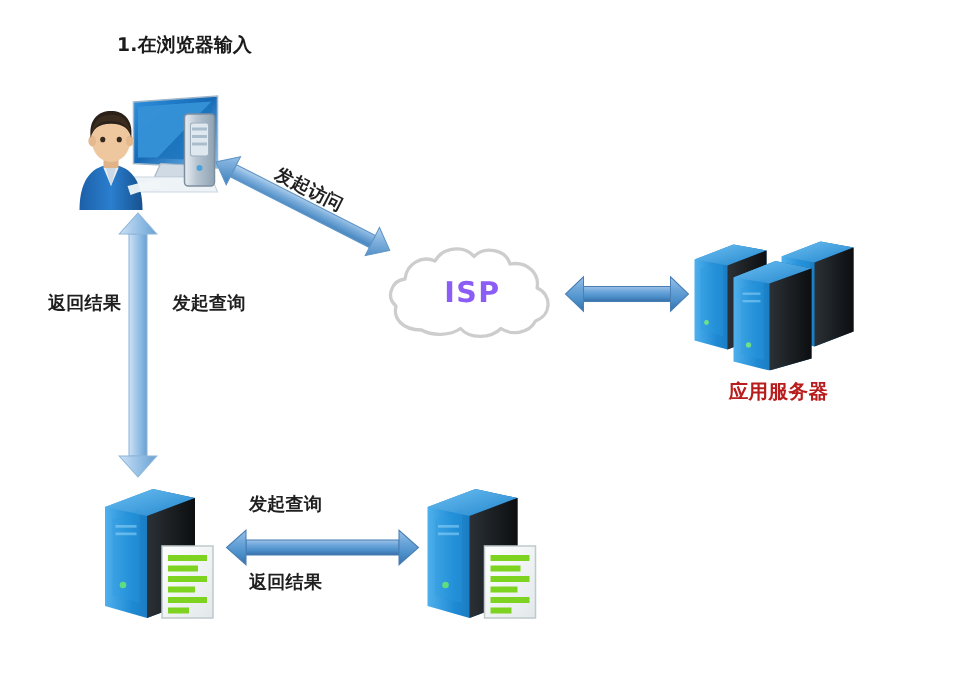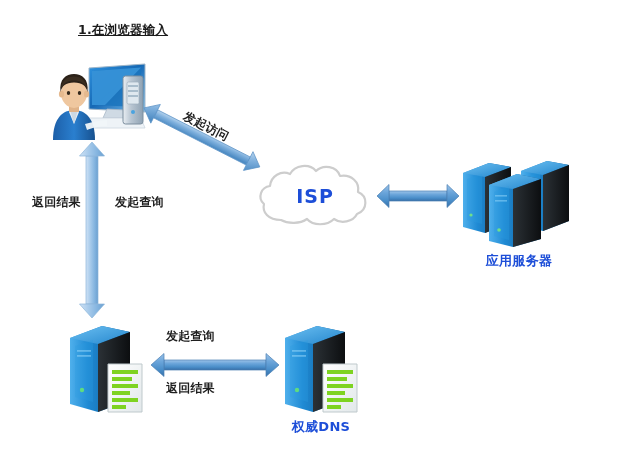--- a/index.html
+++ b/index.html
@@ -31,39 +31,39 @@
   .label-sm {
     font-size: 12px;
     font-weight: 600;
     color: #1f1f1f;
     white-space: nowrap;
     letter-spacing: .2px;
   }
   .node-caption {
     font-size: 13px;
     font-weight: 700;
-    color: #1d4ed8;
+    color: #b91c1c;
     white-space: nowrap;
     text-align: center;
     letter-spacing: .3px;
   }
 
   
   .pc-wrap { width: 108px; height: 78px; }
 
   
   .cloud-label {
     position: absolute;
     left: 0; right: 0;
     top: 50%;
     transform: translateY(-52%);
     text-align: center;
     font-size: 19px;
     font-weight: 700;
-    color: #1d4ed8;
+    color: #8b5cf6;
     letter-spacing: 1px;
   }
 
   
   .rot {
     transform-origin: left top;
   }
 </style>
 </head>
 <body>
@@ -120,21 +120,21 @@
         <stop offset="0%" stop-color="#2b3136"></stop>
         <stop offset="100%" stop-color="#0c0e10"></stop>
       </linearGradient>
       <linearGradient id="docGrad" x1="0" y1="0" x2="1" y2="1">
         <stop offset="0%" stop-color="#ffffff"></stop>
         <stop offset="100%" stop-color="#e2e8ea"></stop>
       </linearGradient>
     </defs>
   </svg>
 
-  <div class="abs label" style="left:78px; top:22px;text-decoration:underline;">1.在浏览器输入</div>
+  <div class="abs label" style="left:78px; top:22px;">1.在浏览器输入</div>
 
   <div class="abs pc-wrap" style="left:45px; top:62px;">
     <svg width="108" height="78" viewBox="0 0 108 78">
 
       <path d="M44 6 L100 2 L100 50 L44 47 Z" fill="url(#monGrad)" stroke="#9fb6c9" stroke-width="1"></path>
       <path d="M47 9 L96 5.6 L96 45 L47 43 Z" fill="#1b74bd" opacity="0.85"></path>
       <path d="M47 9 L96 5.6 L60 43 L47 43 Z" fill="#3e9ade" opacity="0.75"></path>
 
       <path d="M62 47 L80 48 L83 56 L58 56 Z" fill="#cfdae4" stroke="#a8b8c6" stroke-width="0.8"></path>
 
@@ -298,15 +298,14 @@
         <path d="M50 44 L84 44 L84 92 L50 92 Z" fill="url(#docGrad)" stroke="#bfc9cc" stroke-width="1"></path>
         <rect x="54" y="50" width="26" height="4" fill="#7ed321"></rect>
         <rect x="54" y="57" width="20" height="4" fill="#7ed321"></rect>
         <rect x="54" y="64" width="26" height="4" fill="#7ed321"></rect>
         <rect x="54" y="71" width="18" height="4" fill="#7ed321"></rect>
         <rect x="54" y="78" width="26" height="4" fill="#7ed321"></rect>
         <rect x="54" y="85" width="14" height="4" fill="#7ed321"></rect>
       </g>
     </svg>
   </div>
-  <div class="abs node-caption" style="left:267px; top:418px; width:108px;">权威DNS</div>
 
 </div>
 
 </body></html>

